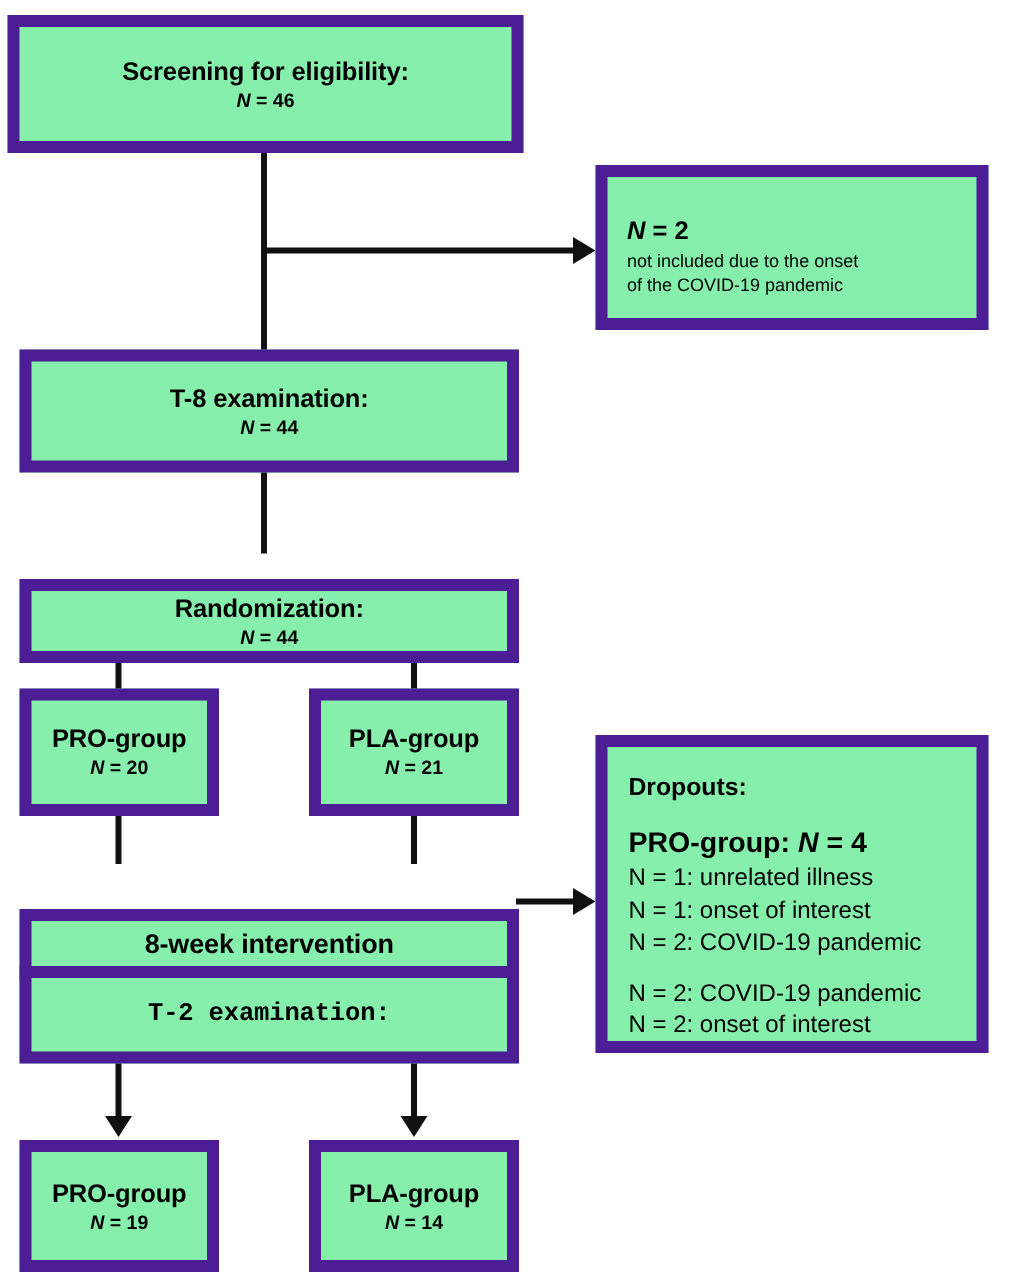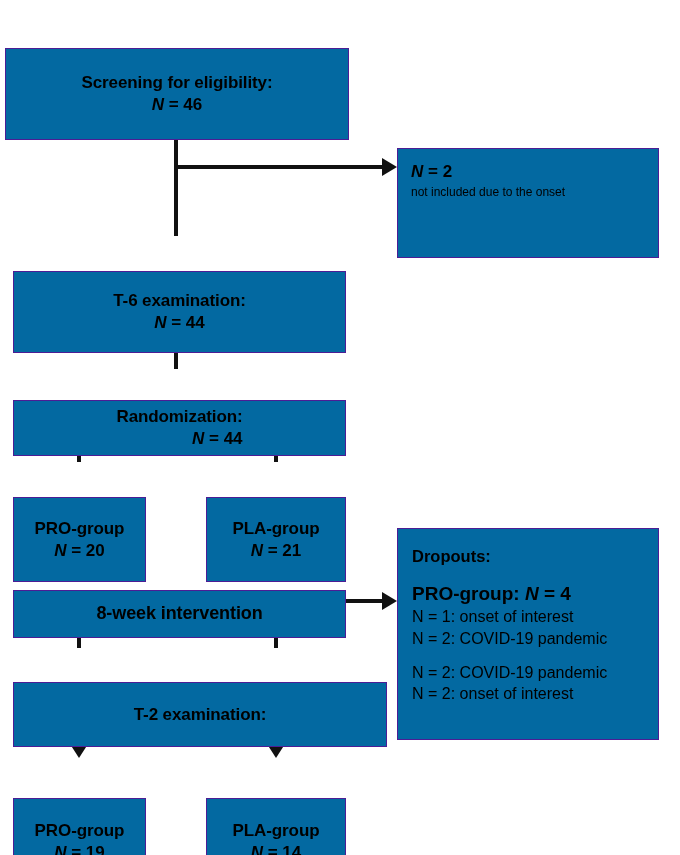--- a/index.html
+++ b/index.html
@@ -11,46 +11,45 @@
     position: relative;
     width: 680px;
     height: 855px;
     background: #ffffff;
     font-family: "Liberation Sans", sans-serif;
     overflow: hidden;
   }
   .node {
     position: absolute;
     box-sizing: border-box;
-    background: #0369a1;
-    border: 1px solid #4c1d95;
+    background: #86efac;
+    border: 8px solid #4c1d95;
     display: flex;
     flex-direction: column;
     align-items: center;
     justify-content: center;
     text-align: center;
     color: #000000;
     z-index: 3;
-    margin-top: 38px;
   }
   .node.left-align {
     align-items: flex-start;
     text-align: left;
-    justify-content: flex-start;
+    justify-content: center;
   }
   .line-bold {
     font-weight: bold;
     font-size: 17px;
     line-height: 1.28;
     letter-spacing: -0.1px;
     white-space: nowrap;
   }
   .line-bold-ital-n {
     font-weight: bold;
-    font-size: 17px;
+    font-size: 13px;
     line-height: 1.28;
     white-space: nowrap;
   }
   .line-bold-ital-n i {
     font-style: italic;
   }
   .node-inner {
     padding: 0 6px;
   }
   
@@ -159,77 +158,79 @@
     <div class="node-inner">
       <div class="line-bold">Screening for eligibility:</div>
       <div class="line-bold-ital-n"><i>N</i> <span>= 46</span></div>
     </div>
   </div>
 
   <div class="node left-align" style="left:397px; top:110px; width:262px; height:110px;">
     <div class="cov-wrap">
       <div class="cov-head"><i>N</i> <span>= 2</span></div>
       <div class="cov-body">not included due to the onset</div>
+      <div class="cov-body">of the COVID-19 pandemic</div>
     </div>
   </div>
 
   <div class="node" style="left:13px; top:233px; width:333px; height:82px;">
     <div class="node-inner">
-      <div class="line-bold">T-6 examination:</div>
+      <div class="line-bold">T-8 examination:</div>
       <div class="line-bold-ital-n"><i>N</i> <span>= 44</span></div>
     </div>
   </div>
 
-  <div class="node" style="left:13px; top:362px; width:333px; height:56px;text-align:right;">
+  <div class="node" style="left:13px; top:386px; width:333px; height:56px;">
     <div class="node-inner">
       <div class="line-bold">Randomization:</div>
       <div class="line-bold-ital-n"><i>N</i> <span>= 44</span></div>
     </div>
   </div>
 
   <div class="node" style="left:13px; top:459px; width:133px; height:85px;">
     <div class="node-inner">
       <div class="line-bold">PRO-group</div>
       <div class="line-bold-ital-n"><i>N</i> <span>= 20</span></div>
     </div>
   </div>
 
   <div class="node" style="left:206px; top:459px; width:140px; height:85px;">
     <div class="node-inner">
       <div class="line-bold">PLA-group</div>
       <div class="line-bold-ital-n"><i>N</i> <span>= 21</span></div>
     </div>
   </div>
 
-  <div class="node" style="left:13px; top:552px; width:333px; height:48px;text-align:center;">
+  <div class="node" style="left:13px; top:606px; width:333px; height:48px;text-align:center;">
     <div class="node-inner">
       <div class="line-bold" style="font-size:18px;">8-week intervention</div>
     </div>
   </div>
 
   <div class="node left-align" style="left:397px; top:490px; width:262px; height:212px;">
     <div class="drop-wrap">
       <div class="drop-title">Dropouts:</div>
 
       <div class="drop-head">
         <span>PRO-group:</span>
         <i>N</i>
         <span>= 4</span>
       </div>
+      <div class="drop-item">N = 1: unrelated illness</div>
       <div class="drop-item">N = 1: onset of interest</div>
       <div class="drop-item">N = 2: COVID-19 pandemic</div>
 
       <div class="drop-gap"></div>
 
       <div class="drop-item">N = 2: COVID-19 pandemic</div>
       <div class="drop-item">N = 2: onset of interest</div>
     </div>
   </div>
 
-  <div class="node" style="left:13px; top:644px; width:374px; height:65px;">
+  <div class="node" style="left:13px; top:644px; width:333px; height:65px;font-family:Liberation Mono, monospace;">
     <div class="node-inner">
       <div class="line-bold">T-2 examination:</div>
     </div>
   </div>
 
   <div class="node" style="left:13px; top:760px; width:133px; height:88px;">
     <div class="node-inner">
       <div class="line-bold">PRO-group</div>
       <div class="line-bold-ital-n"><i>N</i> <span>= 19</span></div>
     </div>

